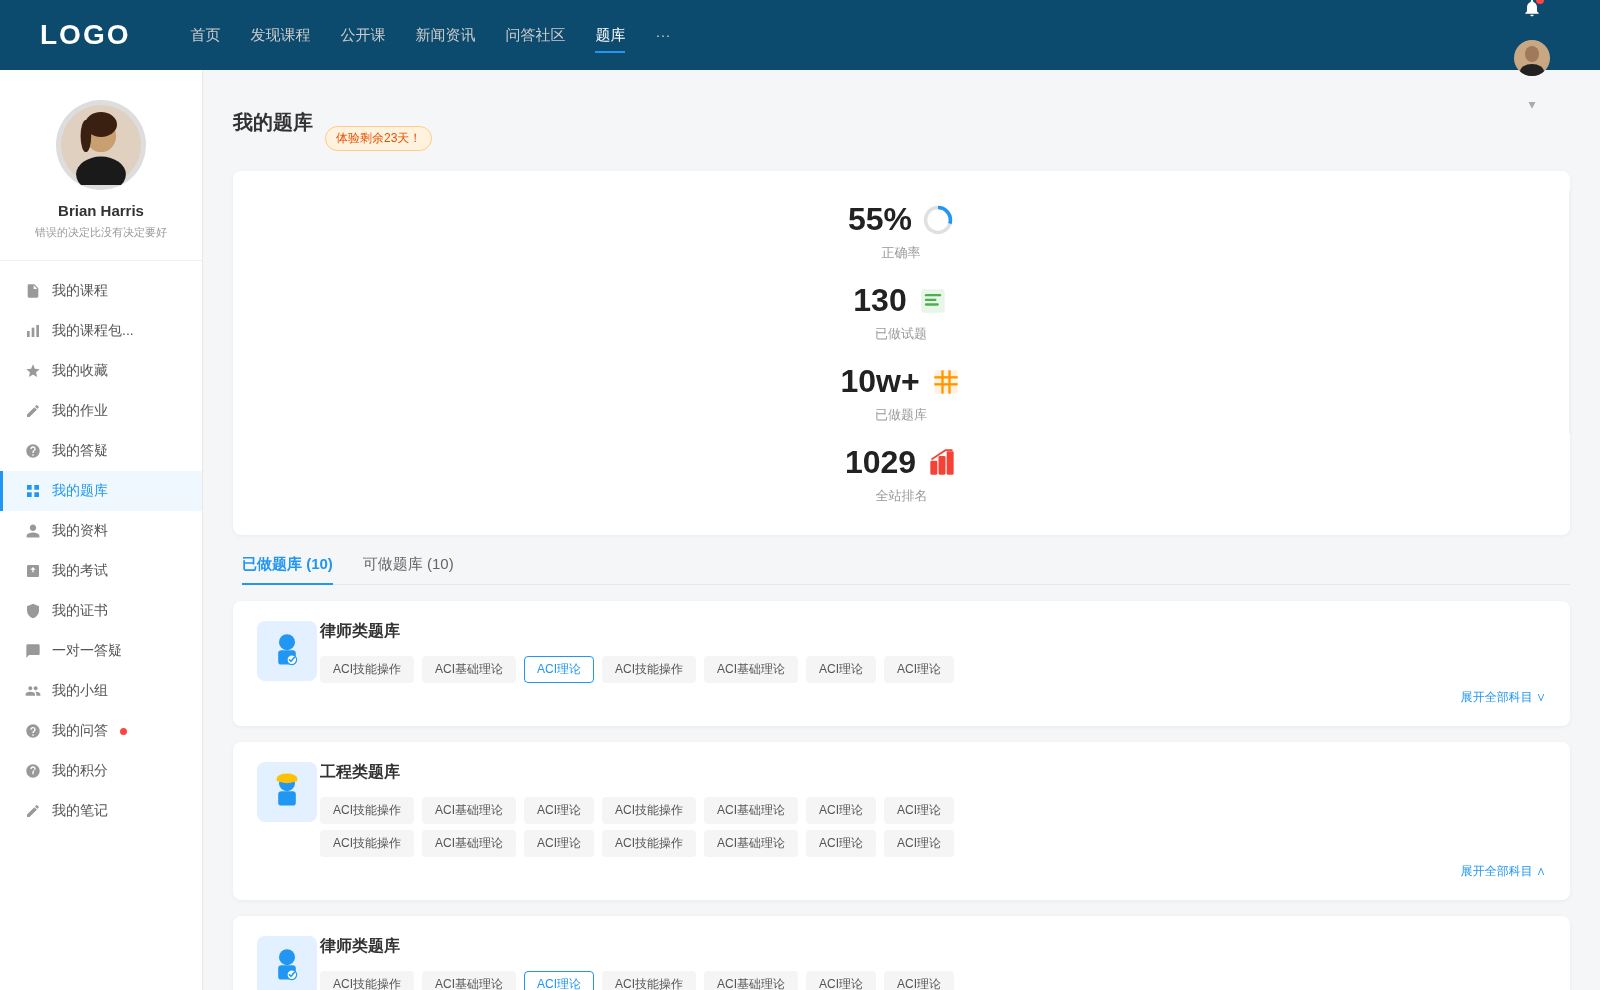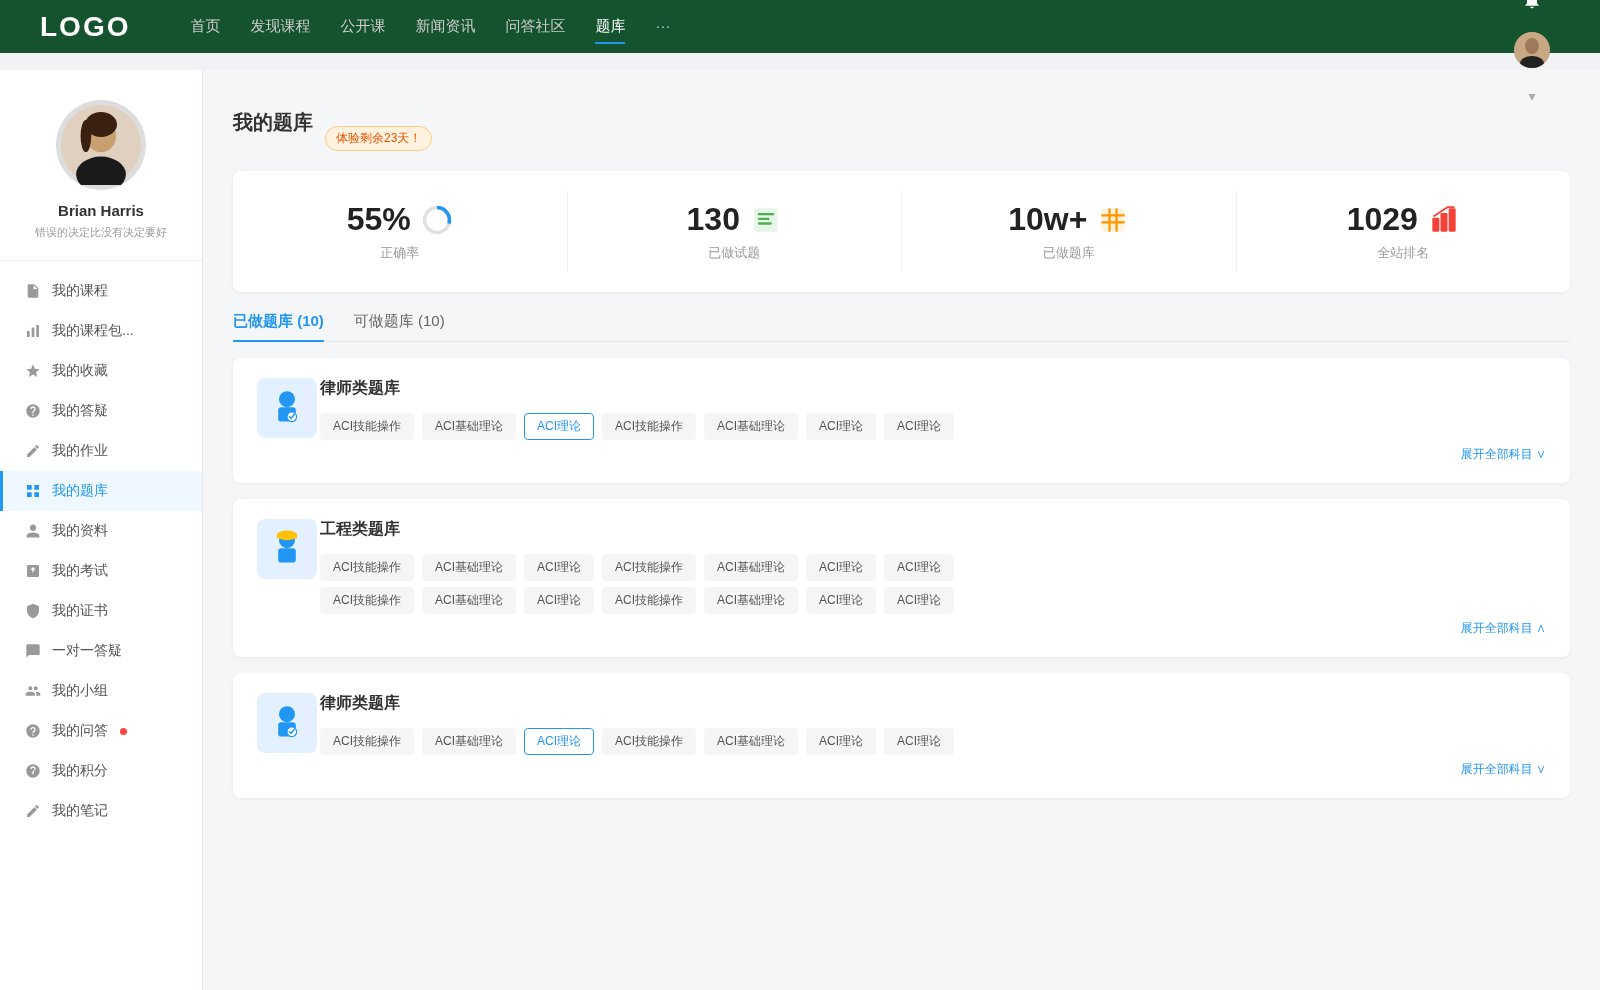--- a/index.html
+++ b/index.html
@@ -1,21 +1,21 @@
 <!DOCTYPE html>
 <html><head>
   <meta charset="utf-8">
   <style>
     * { box-sizing: border-box; margin: 0; padding: 0; }
     body { font-family: -apple-system, BlinkMacSystemFont, 'PingFang SC', 'Microsoft YaHei', sans-serif; background: #f0f2f5; min-height: 990px; }
 
     
     .navbar {
-      background: #14532d;
-      height: 53px;
+      background: #0c4a6e;
+      height: 70px;
       display: flex;
       align-items: center;
       padding: 0 40px;
       gap: 40px;
       position: fixed;
       top: 0; left: 0; right: 0;
       z-index: 100;
       text-align: right;
     }
     .navbar .logo {
@@ -188,20 +188,21 @@
 
     
     .stats-row {
       display: flex;
       gap: 0;
       background: #fff;
       border-radius: 8px;
       margin-bottom: 20px;
       padding: 20px 0;
       box-shadow: 0 1px 4px rgba(0,0,0,0.05);
+      flex-direction: column;
     }
     .stat-item {
       flex: 1;
       text-align: center;
       border-right: 1px solid #f0f0f0;
       padding: 10px 20px;
     }
     .stat-item:last-child { border-right: none; }
     .stat-top {
       display: flex;
@@ -223,20 +224,21 @@
       font-size: 13px;
       color: #999;
     }
 
     
     .tabs-row {
       display: flex;
       gap: 30px;
       margin-bottom: 16px;
       border-bottom: 1px solid #e8e8e8;
+      margin-left: 9px;
     }
     .tab-item {
       font-size: 15px;
       color: #666;
       padding-bottom: 10px;
       cursor: pointer;
       position: relative;
     }
     .tab-item.active {
       color: #2196f3;
@@ -389,33 +391,33 @@
           <svg width="16" height="16" viewBox="0 0 24 24" fill="#999">
               <path d="M12 17.27L18.18 21l-1.64-7.03L22 9.24l-7.19-.61L12 2 9.19 8.63 2 9.24l5.46 4.73L5.82 21z"></path>
             </svg>
         </span>
         <span>我的收藏</span>
       </li>
 
       <li class="sidebar-item">
         <span class="s-icon">
           <svg width="16" height="16" viewBox="0 0 24 24" fill="#999">
+              <path d="M3 17.25V21h3.75L17.81 9.94l-3.75-3.75L3 17.25zm17.71-10.04a1 1 0 000-1.42l-2.5-2.5a1 1 0 00-1.42 0l-1.83 1.83 3.75 3.75 2-2.66z"></path>
+            </svg>
+        </span>
+        <span>我的作业</span>
+      </li>
+
+      <li class="sidebar-item">
+        <span class="s-icon">
+          <svg width="16" height="16" viewBox="0 0 24 24" fill="#999">
               <path d="M12 2C6.48 2 2 6.48 2 12s4.48 10 10 10 10-4.48 10-10S17.52 2 12 2zm1 17h-2v-2h2v2zm2.07-7.75l-.9.92C13.45 12.9 13 13.5 13 15h-2v-.5c0-1.1.45-2.1 1.17-2.83l1.24-1.26c.37-.36.59-.86.59-1.41 0-1.1-.9-2-2-2s-2 .9-2 2H8c0-2.21 1.79-4 4-4s4 1.79 4 4c0 .88-.36 1.68-.93 2.25z"></path>
             </svg>
         </span>
         <span>我的答疑</span>
-      </li>
-
-      <li class="sidebar-item">
-        <span class="s-icon">
-          <svg width="16" height="16" viewBox="0 0 24 24" fill="#999">
-              <path d="M3 17.25V21h3.75L17.81 9.94l-3.75-3.75L3 17.25zm17.71-10.04a1 1 0 000-1.42l-2.5-2.5a1 1 0 00-1.42 0l-1.83 1.83 3.75 3.75 2-2.66z"></path>
-            </svg>
-        </span>
-        <span>我的作业</span>
       </li>
 
       <li class="sidebar-item active">
         <span class="s-icon">
           <svg width="16" height="16" viewBox="0 0 24 24" fill="#2196f3">
               <path d="M3 3h7v7H3zm0 11h7v7H3zm11-11h7v7h-7zm0 11h7v7h-7z"></path>
             </svg>
         </span>
         <span>我的题库</span>
       </li>

